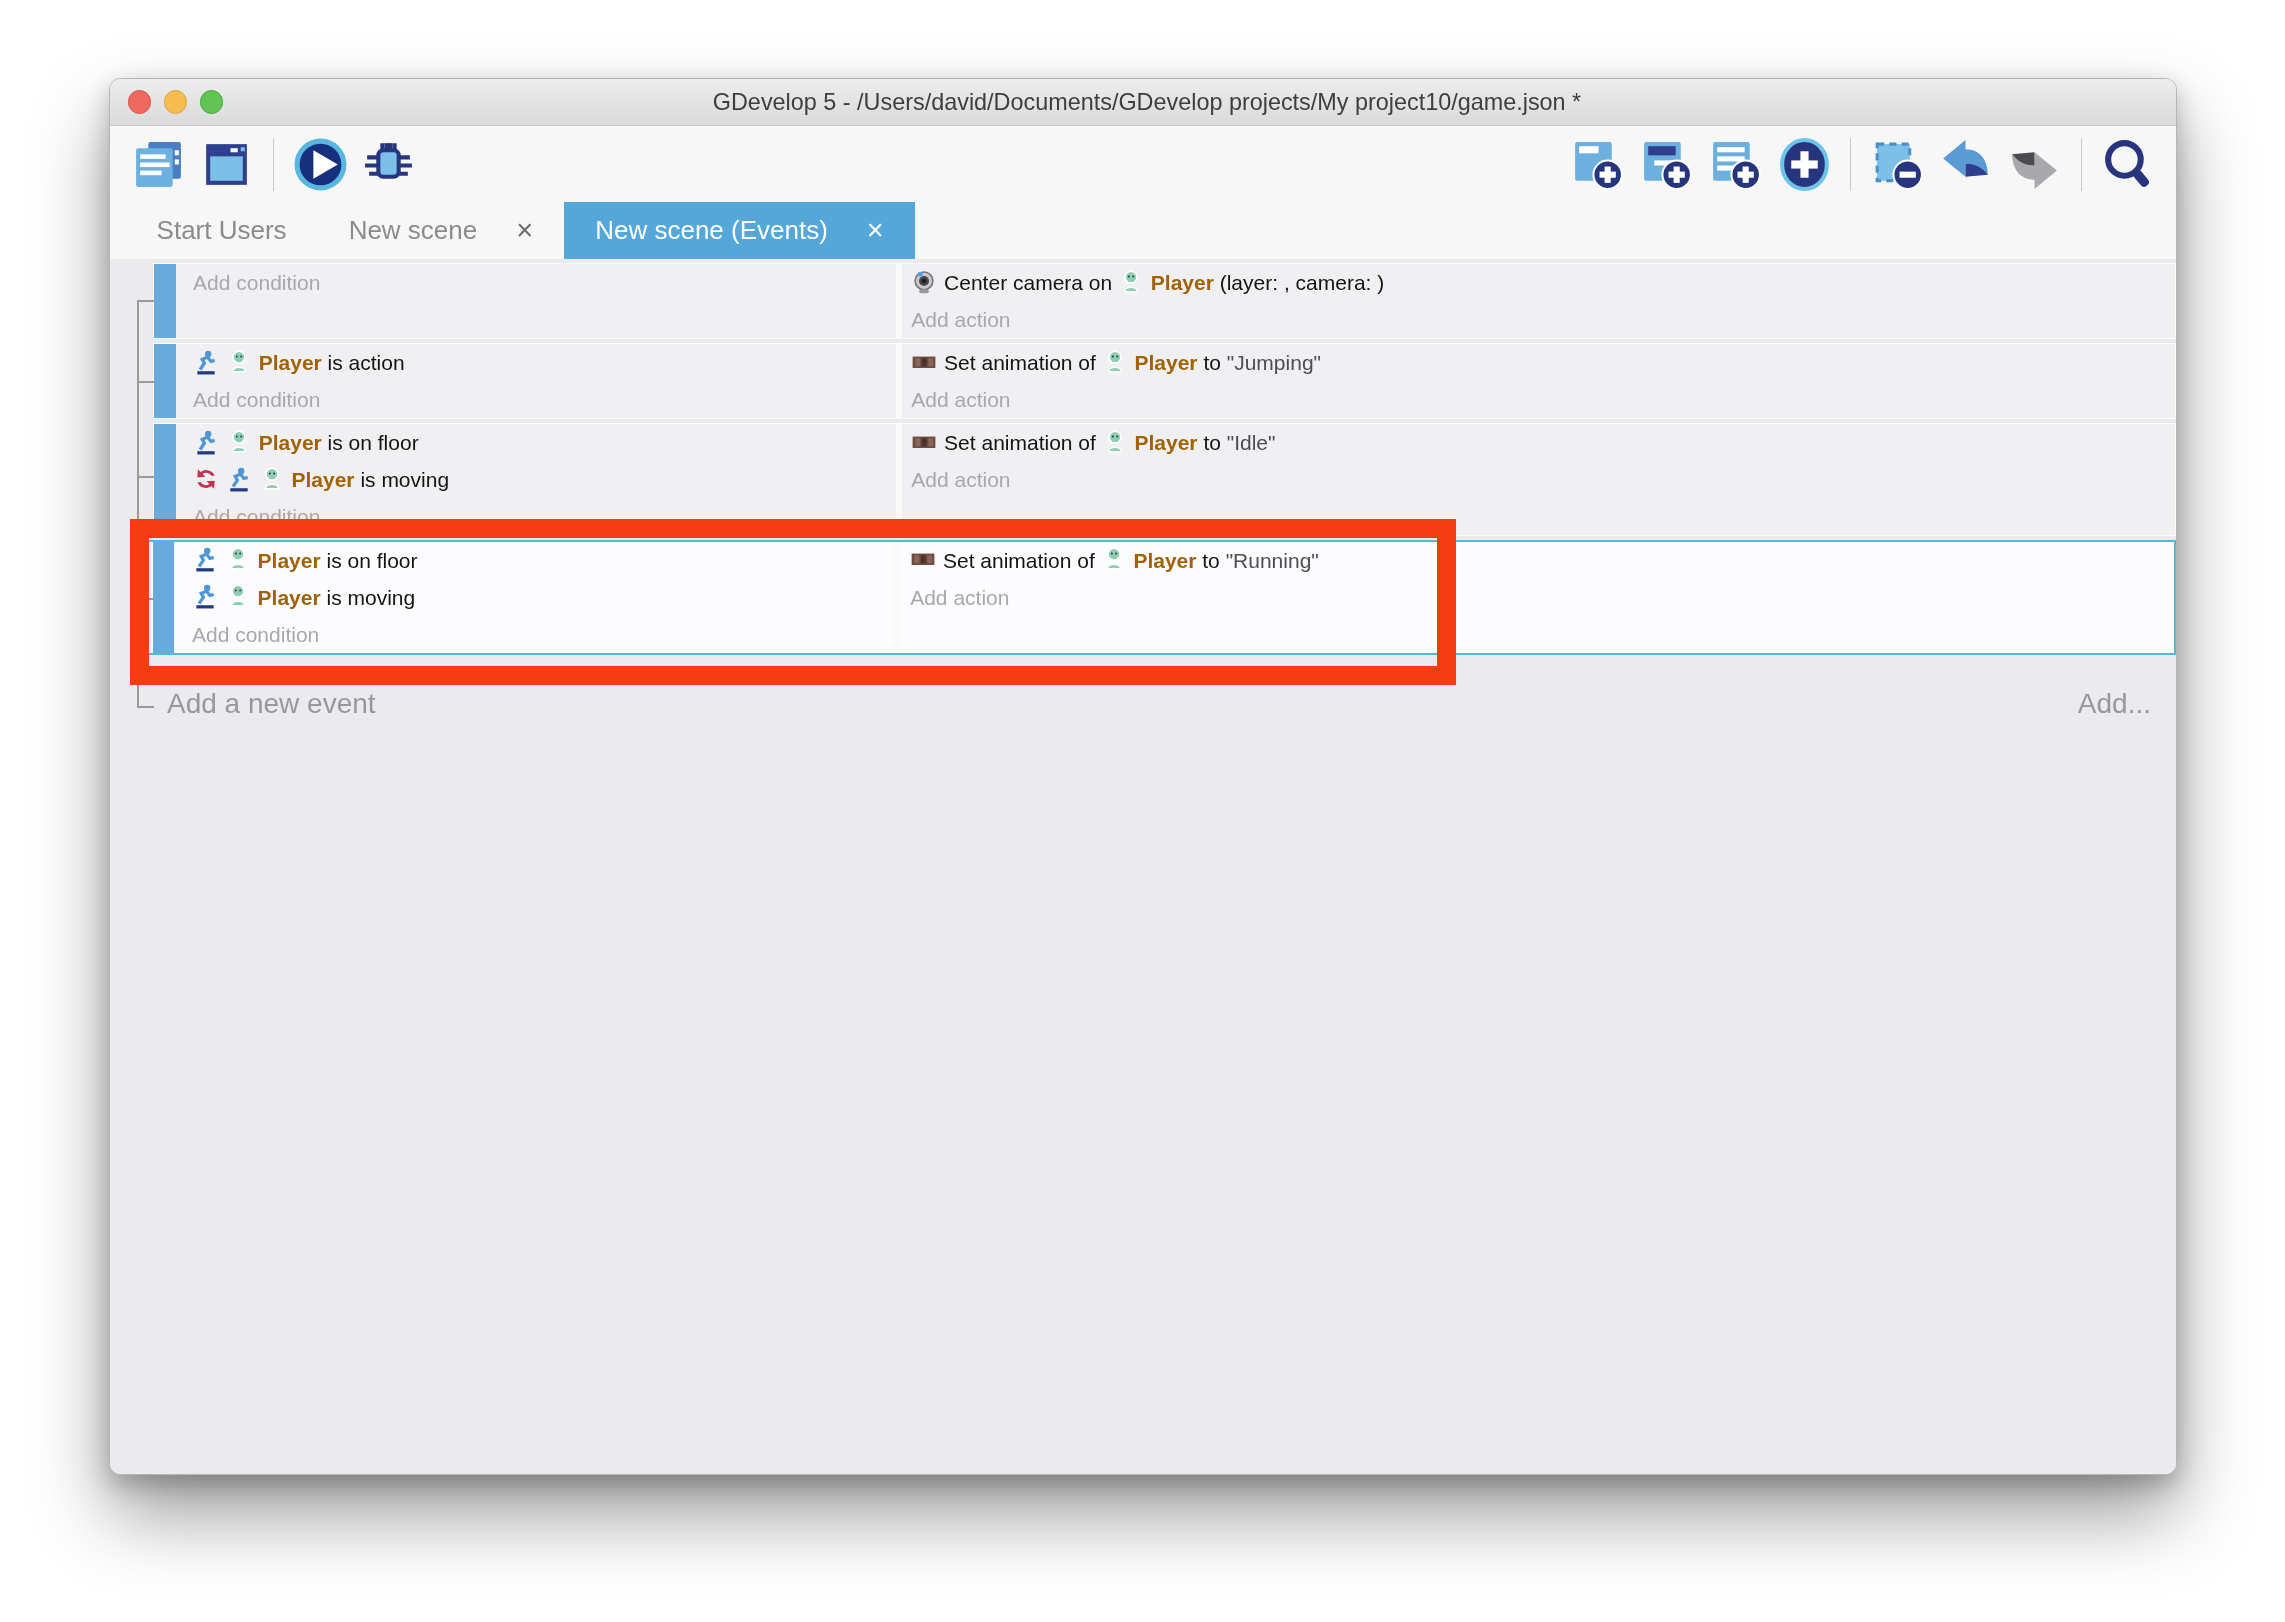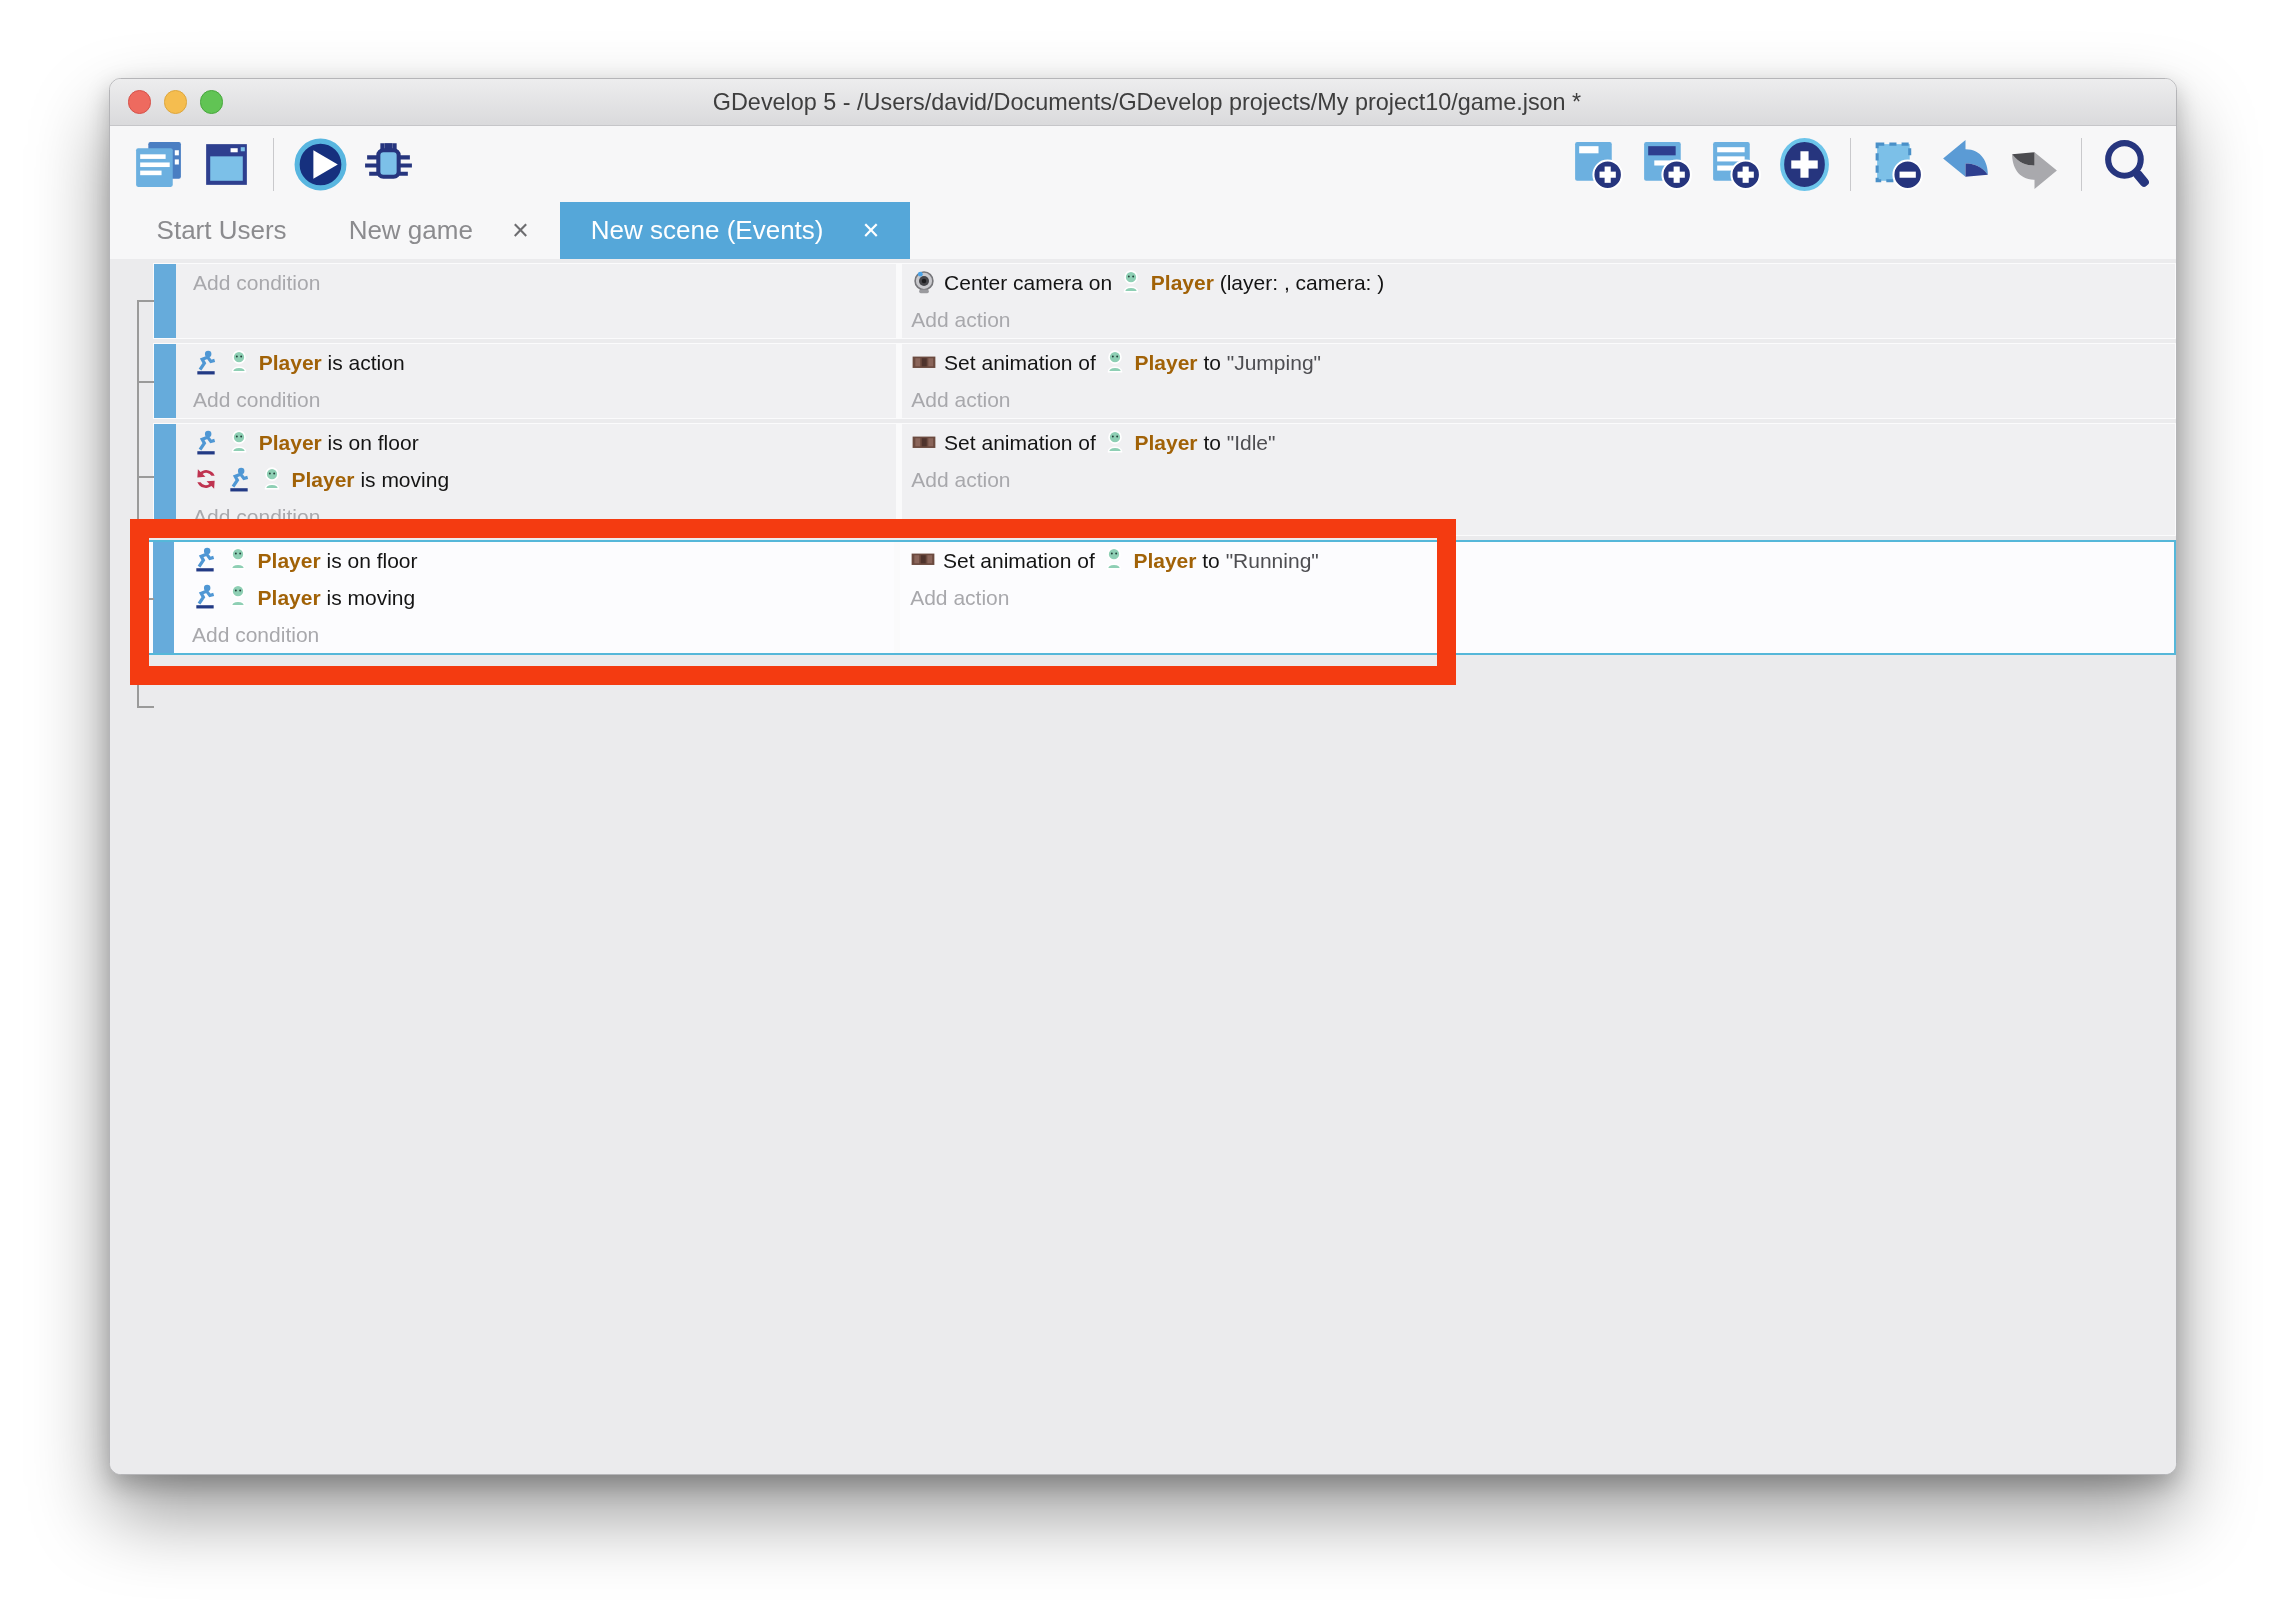--- a/index.html
+++ b/index.html
@@ -180,21 +180,21 @@
         <circle cx="25" cy="23" r="16" fill="#f7f7f8" stroke="#26357e" stroke-width="6"></circle>
         <rect x="37" y="33" width="9" height="18" rx="4" transform="rotate(-40 41 42)" fill="#26357e"></rect>
       </svg></div>
     </div>
 
     <div class="tabbar">
       <div class="tab">
         <span>Start Users</span>
       </div>
       <div class="tab">
-        <span>New game</span>
+        <span>New scene</span>
         <span class="close">×</span>
       </div>
       <div class="tab active">
         <span>New scene (Events)</span>
         <span class="close">×</span>
       </div>
     </div>
 
     <div class="events-area">
 
@@ -372,19 +372,23 @@
                     <path d="M6 21 C6 15.5 18 15.5 18 21 Z" fill="#8ecfb4"></path>
                   </g>
               <circle cx="10" cy="7" r="0.9" fill="#23413a"></circle>
                   <circle cx="14" cy="7" r="0.9" fill="#23413a"></circle>
             </svg></span><span class="obj">Player</span><span> to </span><span class="val">"Running"</span>
           </div>
           <div class="line placeholder">Add action</div>
         </div>
       </div>
 
+      <div class="footer-row">
+        <div class="footer-add">Add a new event</div>
+        <div class="footer-more">Add...</div>
+      </div>
     </div>
 
     <div class="annotation"></div>
 
   </div>
 </div>
 
 
 </body></html>

